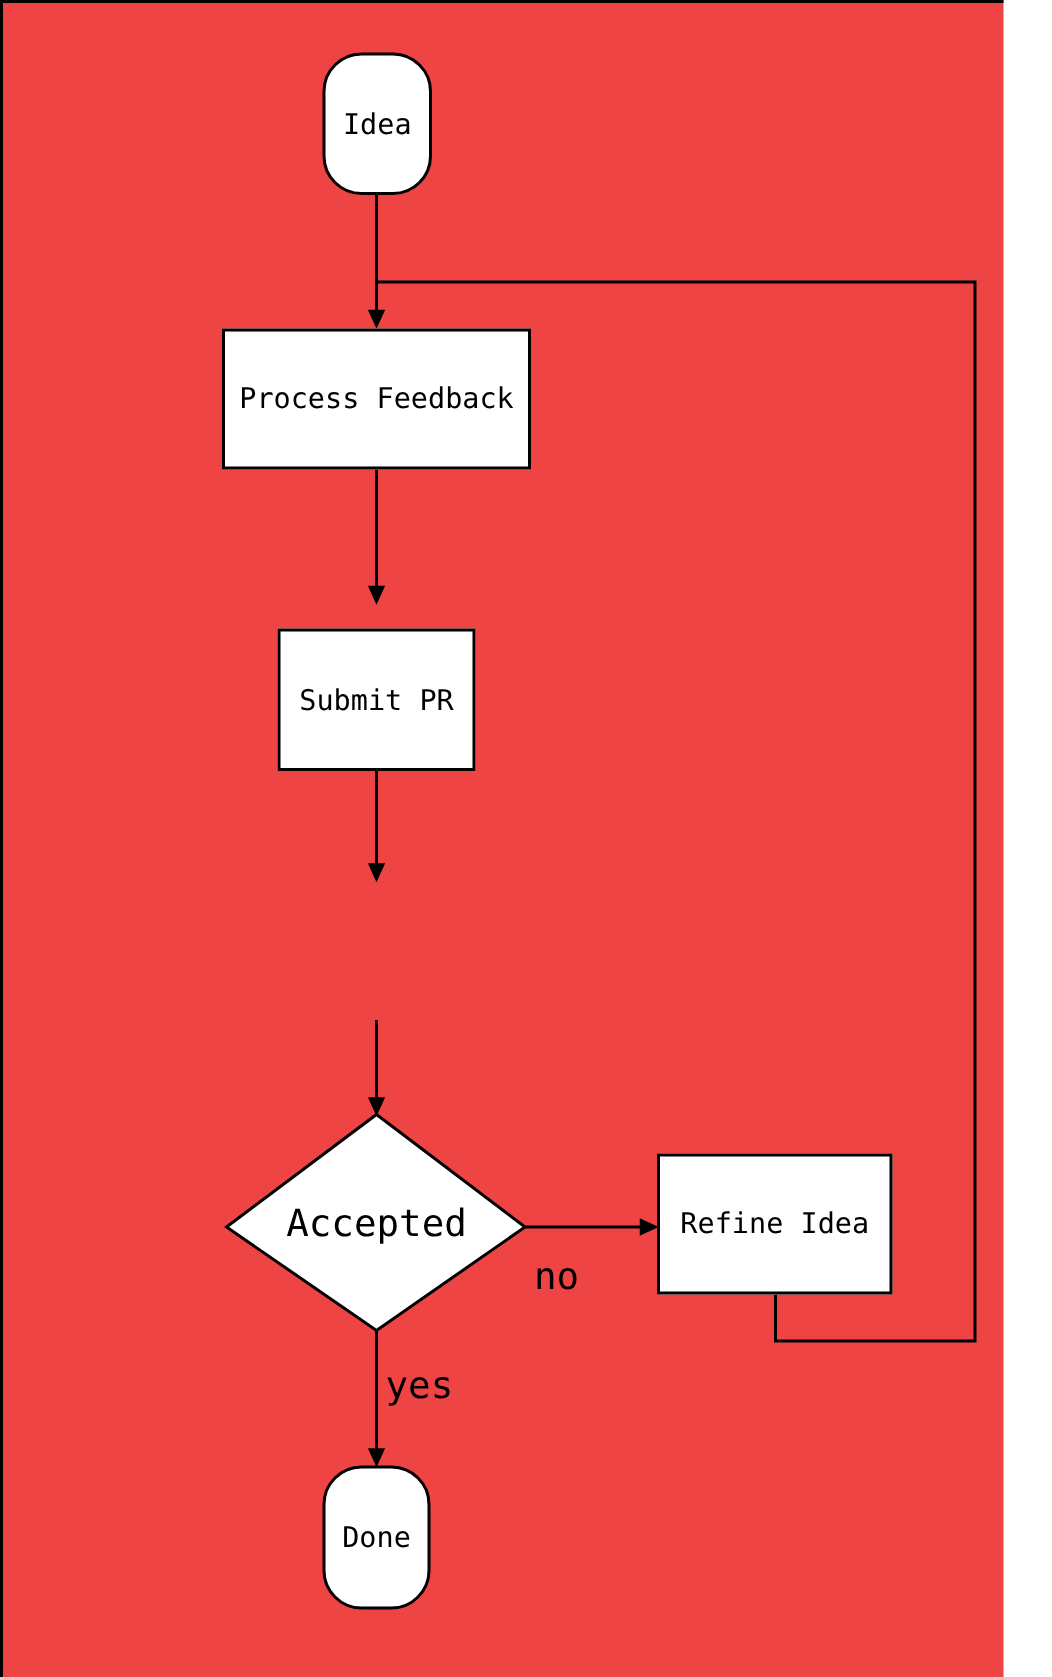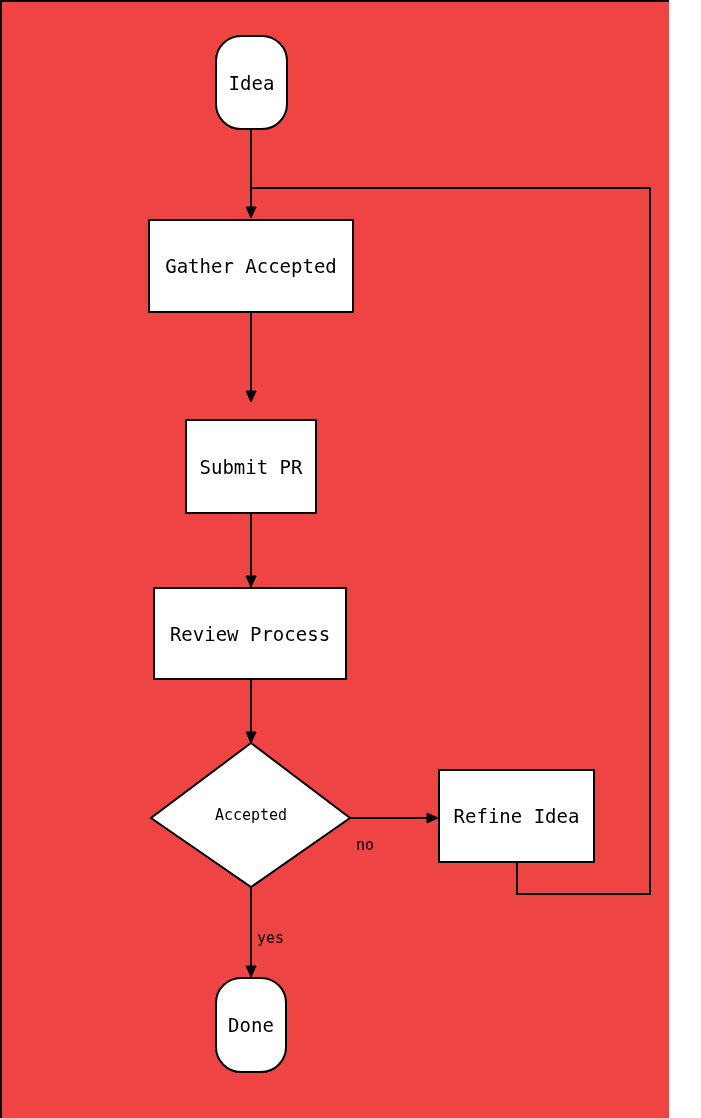--- a/index.html
+++ b/index.html
@@ -39,31 +39,31 @@
     justify-content: center;
     font-size: 19px;
     white-space: nowrap;
     z-index: 2;
   }
   .stadium { border-radius: 26px; }
 
   .diamond-label, .edge-label {
     position: absolute;
     color: #000000;
-    font-size: 15px;
+    font-size: 25px;
     white-space: nowrap;
     z-index: 3;
   }
   #node-accepted-label {
     left: 151px; top: 743px;
     width: 200px; height: 144px;
     display: flex; align-items: center; justify-content: center;
   }
   #edge-label-no  { left: 356px; top: 836px; }
-  #edge-label-yes { left: 257px; top: 929px; }
+  #edge-label-yes { left: 257px; top: 909px; }
 </style>
 </head>
 <body>
 
 <div id="stage">
 
   <div id="frame-top" class="frame-line"></div>
   <div id="frame-left" class="frame-line"></div>
 
   <svg id="edges" width="701" height="1118" viewBox="0 0 701 1118">
@@ -89,30 +89,27 @@
 
     <line x1="251" y1="887" x2="251" y2="966"></line>
     <polygon points="246,966 256,966 251,977"></polygon>
   </svg>
 
   <div class="node stadium" style="left:215px; top:35px; width:73px; height:95px;">
     <span>Idea</span>
   </div>
 
   <div class="node" style="left:148px; top:219px; width:206px; height:94px;">
-    <span>Gather Accepted</span>
+    <span>Process Feedback</span>
   </div>
 
   <div class="node" style="left:185px; top:419px; width:132px; height:95px;">
     <span>Submit PR</span>
   </div>
 
-  <div class="node" style="left:153px; top:587px; width:194px; height:93px;">
-    <span>Review Process</span>
-  </div>
 
   <div id="node-accepted-label" class="diamond-label">
     <span>Accepted</span>
   </div>
 
   <div class="node" style="left:438px; top:769px; width:157px; height:94px;">
     <span>Refine Idea</span>
   </div>
 
   <div class="node stadium" style="left:215px; top:977px; width:72px; height:96px;">

